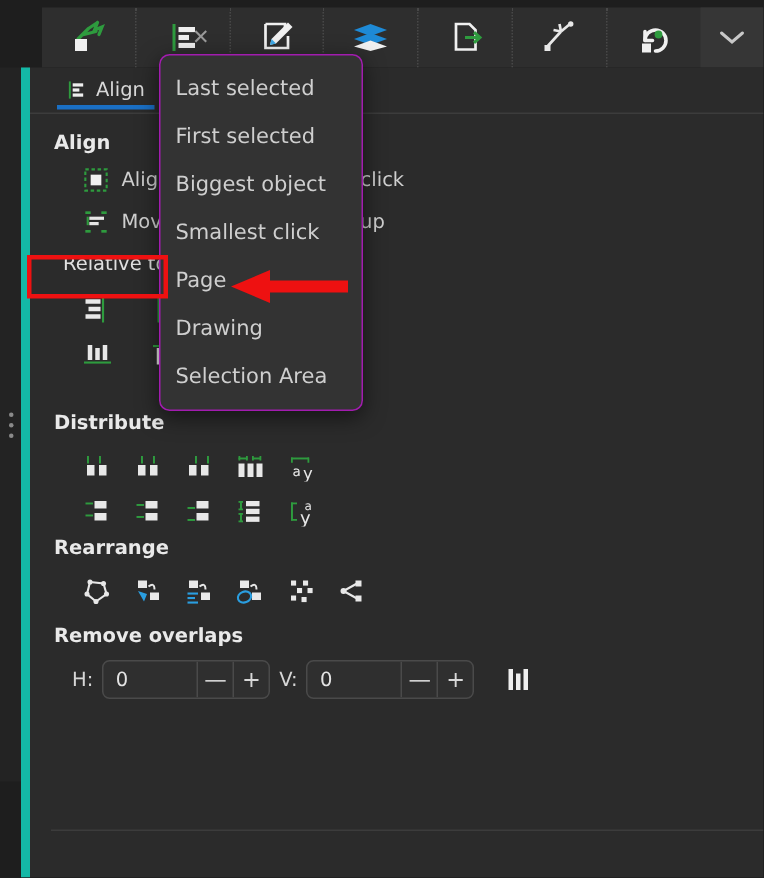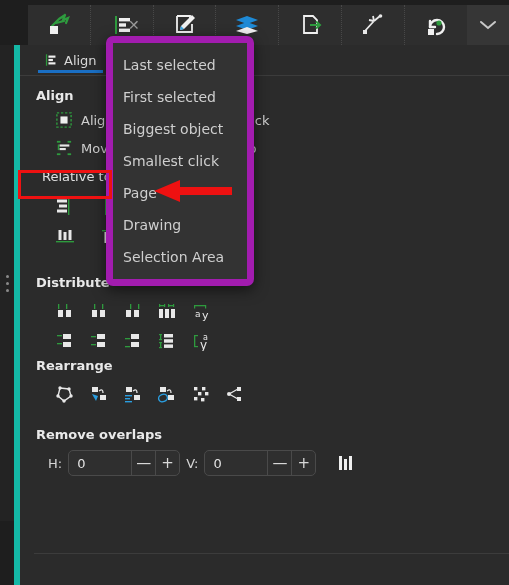--- a/index.html
+++ b/index.html
@@ -149,21 +149,21 @@
   #bottom-rule {
     position: absolute; left: 14px; right: 0; top: 508px;
     border-top: 1px solid #3c3c3c;
   }
 
   
   #menu {
     position: absolute; left: 106px; top: 36px;
     width: 134px;
     background: #333333;
-    border: 7px solid #a21caf;
+    border: 1px solid #a21caf;
     border-radius: 7px;
     padding: 6px 0;
     box-shadow: 0 4px 14px rgba(0,0,0,.55);
     z-index: 40;
   }
   .mi {
     height: 32px; line-height: 32px;
     padding: 0 10px;
     font-size: 14px; color: #cfcfcf;
     white-space: nowrap;
@@ -502,21 +502,21 @@
         <div class="ibtn">
           <svg width="22" height="20" viewBox="0 0 22 20">
             <path d="M5 10 L14 5 M5 10 L14 15" stroke="#e8e8e8" stroke-width="1.4" fill="none"></path>
             <circle cx="5" cy="10" r="2" fill="#e8e8e8"></circle>
             <rect x="13" y="3" width="4" height="4" fill="#e8e8e8"></rect>
             <rect x="13" y="13" width="4" height="4" fill="#e8e8e8"></rect>
           </svg>
         </div>
       </div>
 
-      <div class="sect-title" style="margin-top:18px">Remove overlaps</div>
+      <div class="sect-title" style="margin-top:8px">Remove overlaps</div>
 
       <div class="spin-row">
         <span>H:</span>
         <div class="spin">
           <span class="val">0</span>
           <span class="step">—</span>
           <span class="step">+</span>
         </div>
         <span>V:</span>
         <div class="spin">

